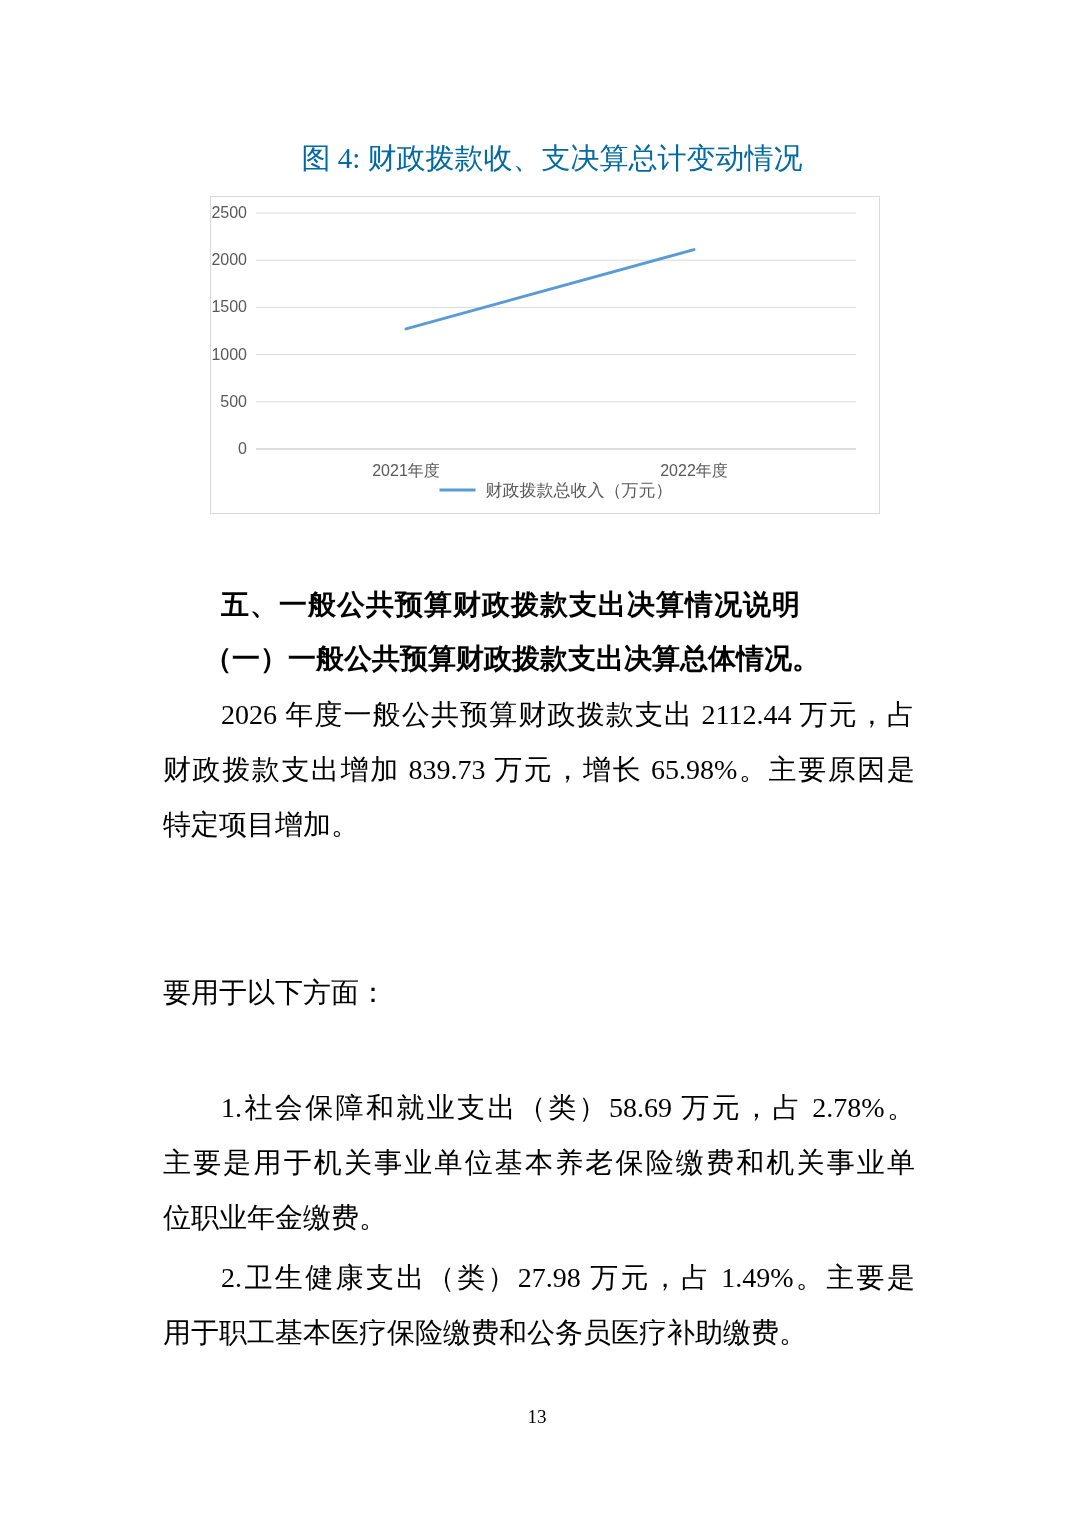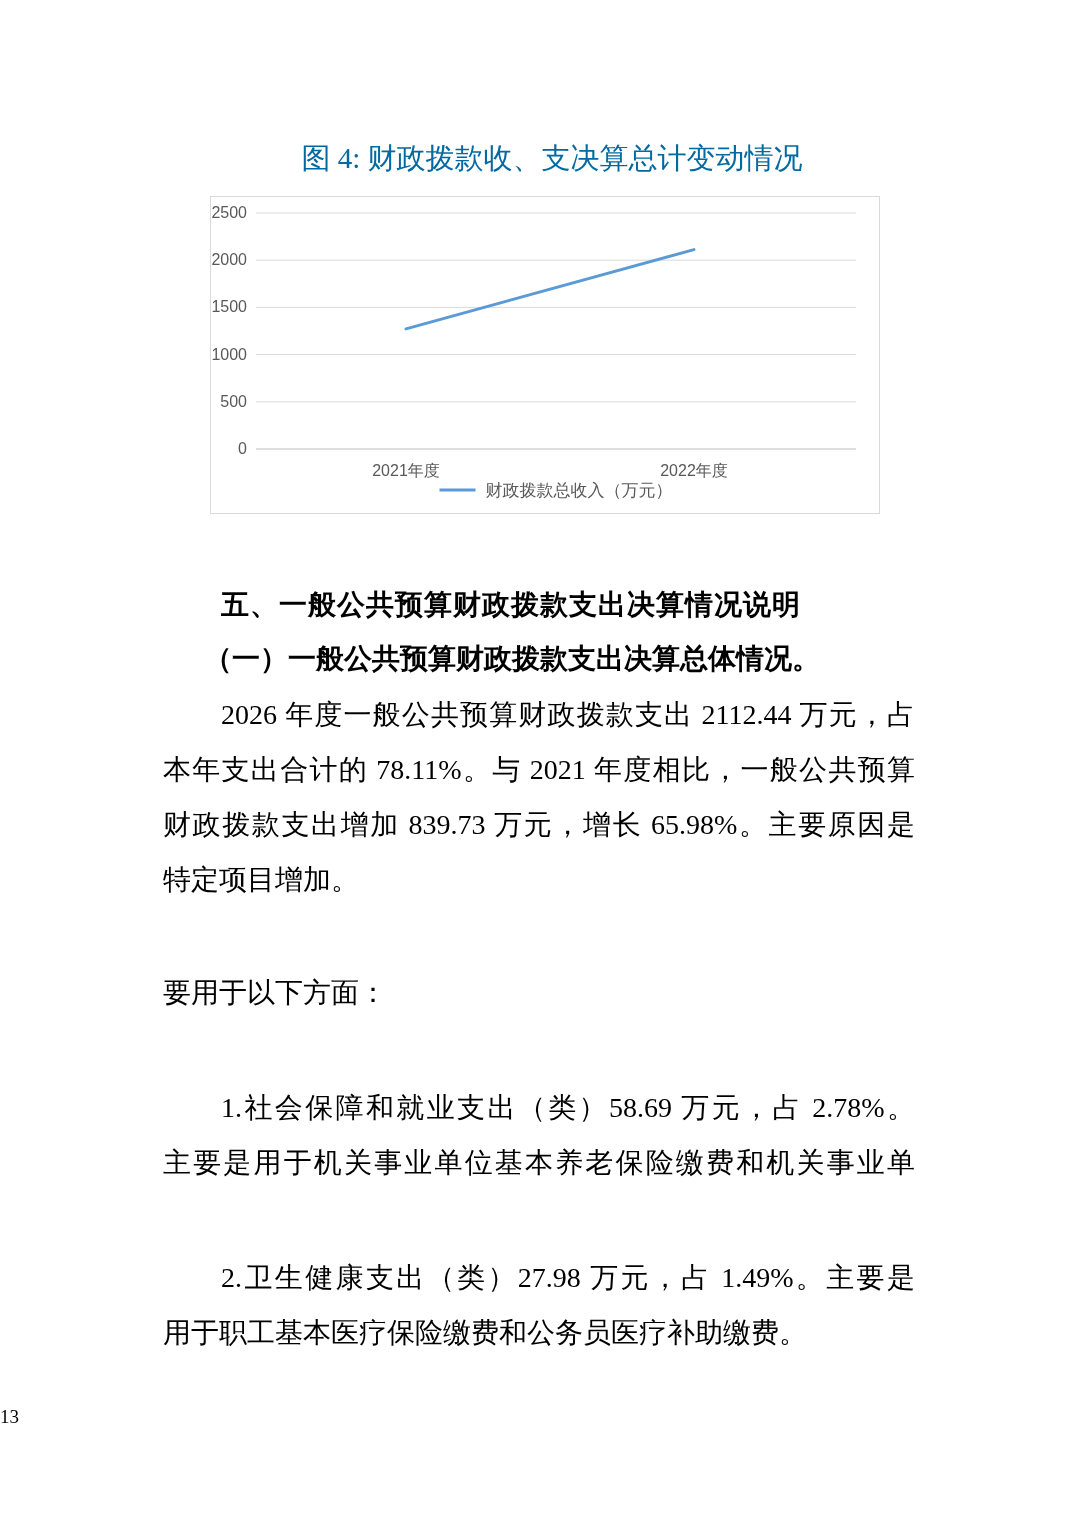--- a/index.html
+++ b/index.html
@@ -86,20 +86,21 @@
     text-align: justify;
     text-align-last: justify;
   }
   .jlast { text-align-last: left; }
   .ind { text-indent: 58px; }
   .pagenum {
     position: absolute;
     top: 1403px;
     left: 0;
     width: 100%;
+    text-align: center;
     font-size: 19px;
     line-height: 28px;
     color: #000000;
     font-family: Liberation Serif, serif;
   }
 </style>
 </head>
 <body>
 
 <div class="page">
@@ -127,33 +128,33 @@
         <text x="274.5" y="299" class="legend-label">财政拨款总收入（万元）</text>
       </svg>
   </div>
 
   <div class="h1">五、一般公共预算财政拨款支出决算情况说明</div>
 
   <div class="h2 pos-sub1">（一）一般公共预算财政拨款支出决算总体情况。</div>
 
   <div class="para pos-para1">
     <div class="jline ind">2026 年度一般公共预算财政拨款支出 2112.44 万元，占</div>
-    <div class="jline">本年支出合计的 78.11%。与 2021 年度相比，一般公共预算</div>
     <div class="jline">财政拨款支出增加 839.73 万元，增长 65.98%。主要原因是</div>
     <div class="jline jlast">特定项目增加。</div>
   </div>
 
 
   <div class="para pos-para2">
     <div class="jline jlast">要用于以下方面：</div>
   </div>
 
   <div class="para pos-item1">
     <div class="jline ind">1.社会保障和就业支出（类）58.69 万元，占 2.78%。</div>
     <div class="jline">主要是用于机关事业单位基本养老保险缴费和机关事业单</div>
+    <div class="jline jlast">位职业年金缴费。</div>
   </div>
 
   <div class="para pos-item2">
     <div class="jline ind">2.卫生健康支出（类）27.98 万元，占 1.49%。主要是</div>
     <div class="jline jlast">用于职工基本医疗保险缴费和公务员医疗补助缴费。</div>
   </div>
 
   <div class="pagenum">13</div>
 
 </div>

